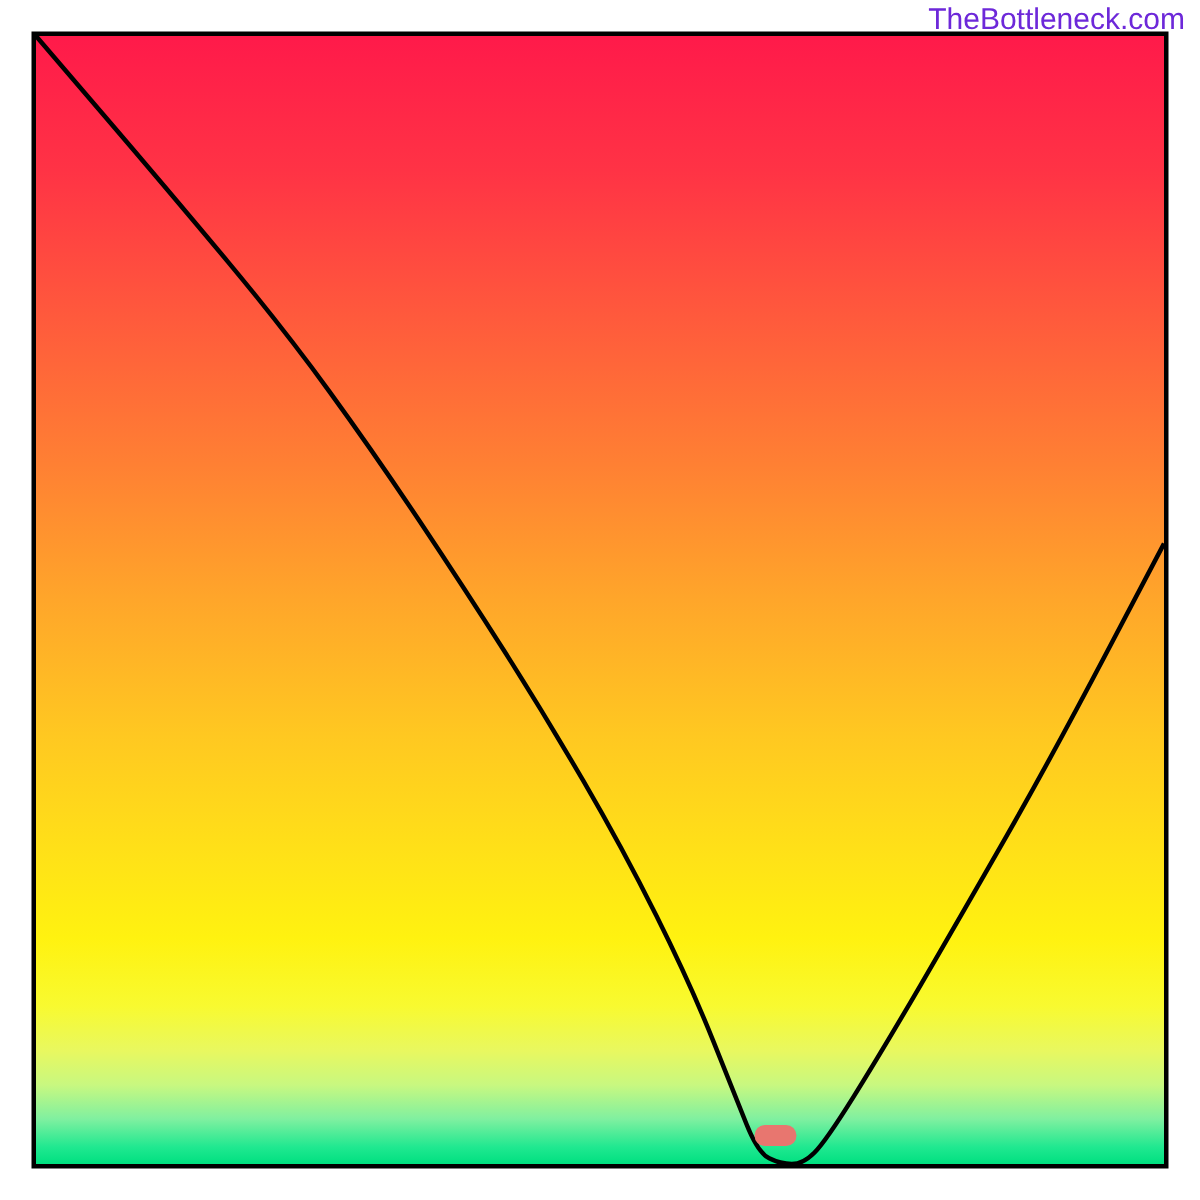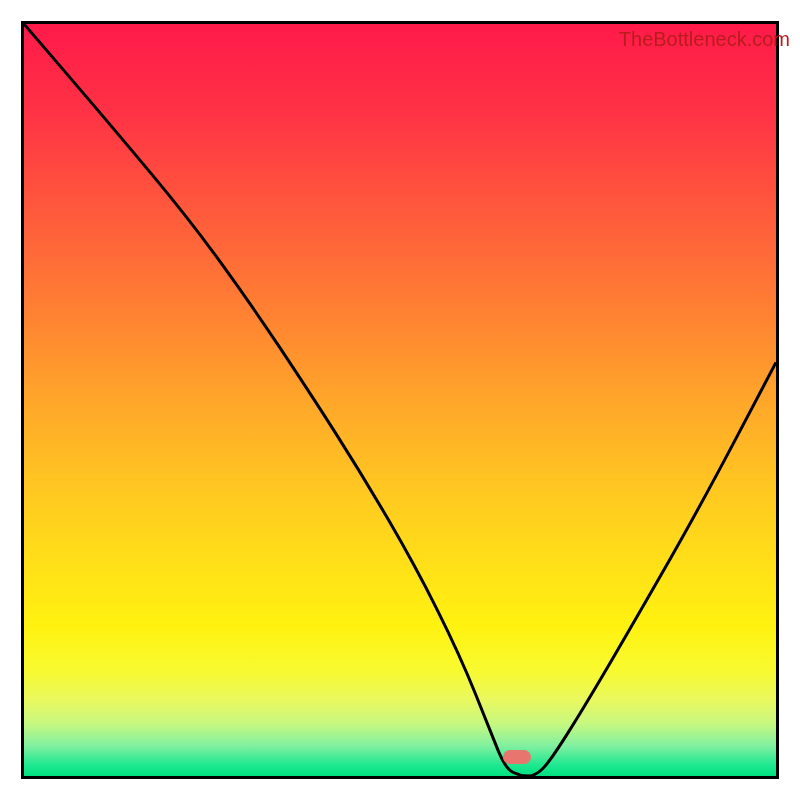--- a/index.html
+++ b/index.html
@@ -13,24 +13,23 @@
   .container {
     position: relative;
     width: 800px;
     height: 800px;
   }
   .watermark {
     position: absolute;
     top: 2px;
     right: 10px;
     font-size: 20px;
-    color: #b91c1c;
+    color: #6d28d9;
     font-weight: 500;
     z-index: 10;
-    margin-top: 26px;
   }
   .chart-area {
     position: absolute;
     left: 21px;
     top: 21px;
     width: 758px;
     height: 758px;
     border: 3px solid #000;
     box-sizing: border-box;
     overflow: hidden;

